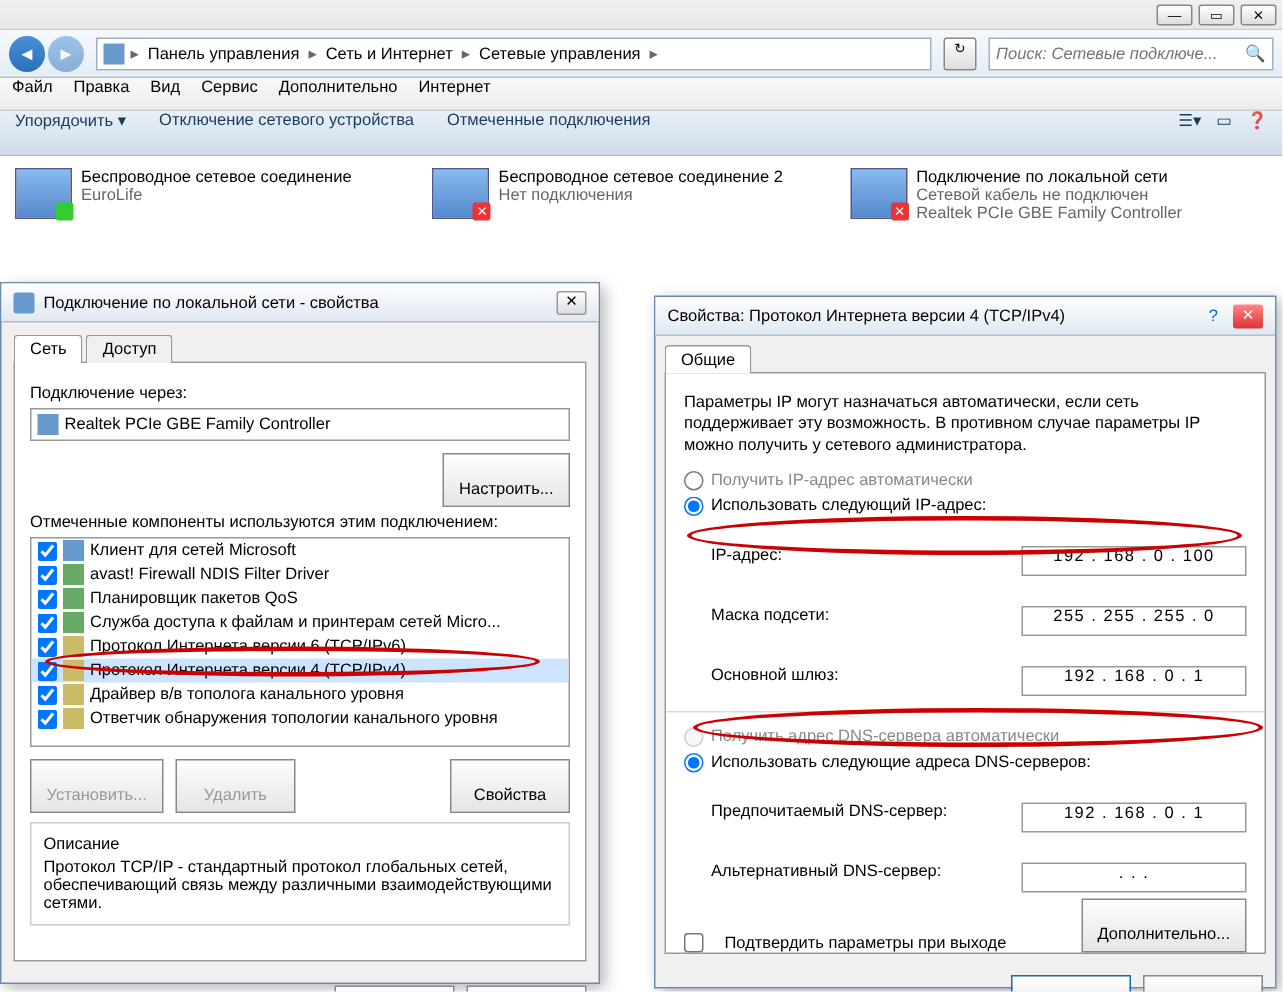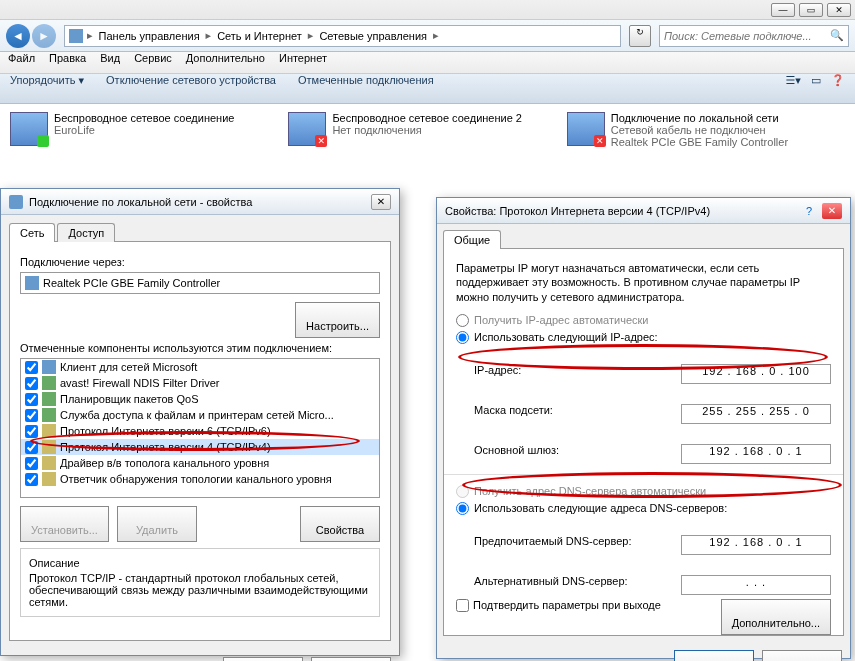--- a/index.html
+++ b/index.html
@@ -57,21 +57,21 @@
 .dlg2 .tabpane{height:388px;padding:12px}
 .desc{color:#000;margin-bottom:10px;line-height:1.3}
 .radio{display:flex;align-items:center;gap:5px;margin:4px 0}
 .radio input{margin:0}
 .iprow{display:flex;margin:20px 0 4px 18px}
 .iprow .lbl{flex:1}
 .ipfield{width:150px;height:20px;border:1px solid #999;background:#fff;text-align:center;letter-spacing:1px;padding:0 4px}
 .hl2{position:absolute;left:458px;top:344px;width:370px;height:26px;border:3px solid #c00;border-radius:50%;pointer-events:none;z-index:5}
 .hl3{position:absolute;left:462px;top:472px;width:380px;height:26px;border:3px solid #c00;border-radius:50%;pointer-events:none;z-index:5}
 .sep{height:1px;background:#ddd;margin:10px -12px}
-.chkrow{display:flex;align-items:flex-start;gap:4px;}
+.chkrow{display:flex;align-items:flex-end;gap:14px;}
 .smicon{width:14px;height:14px;background:#69c;display:inline-block;vertical-align:middle}
 </style>
 </head>
 <body>
 
 <div class="titlebar">
   <div class="winbtn">—</div>
   <div class="winbtn">▭</div>
   <div class="winbtn">✕</div>
 </div>

